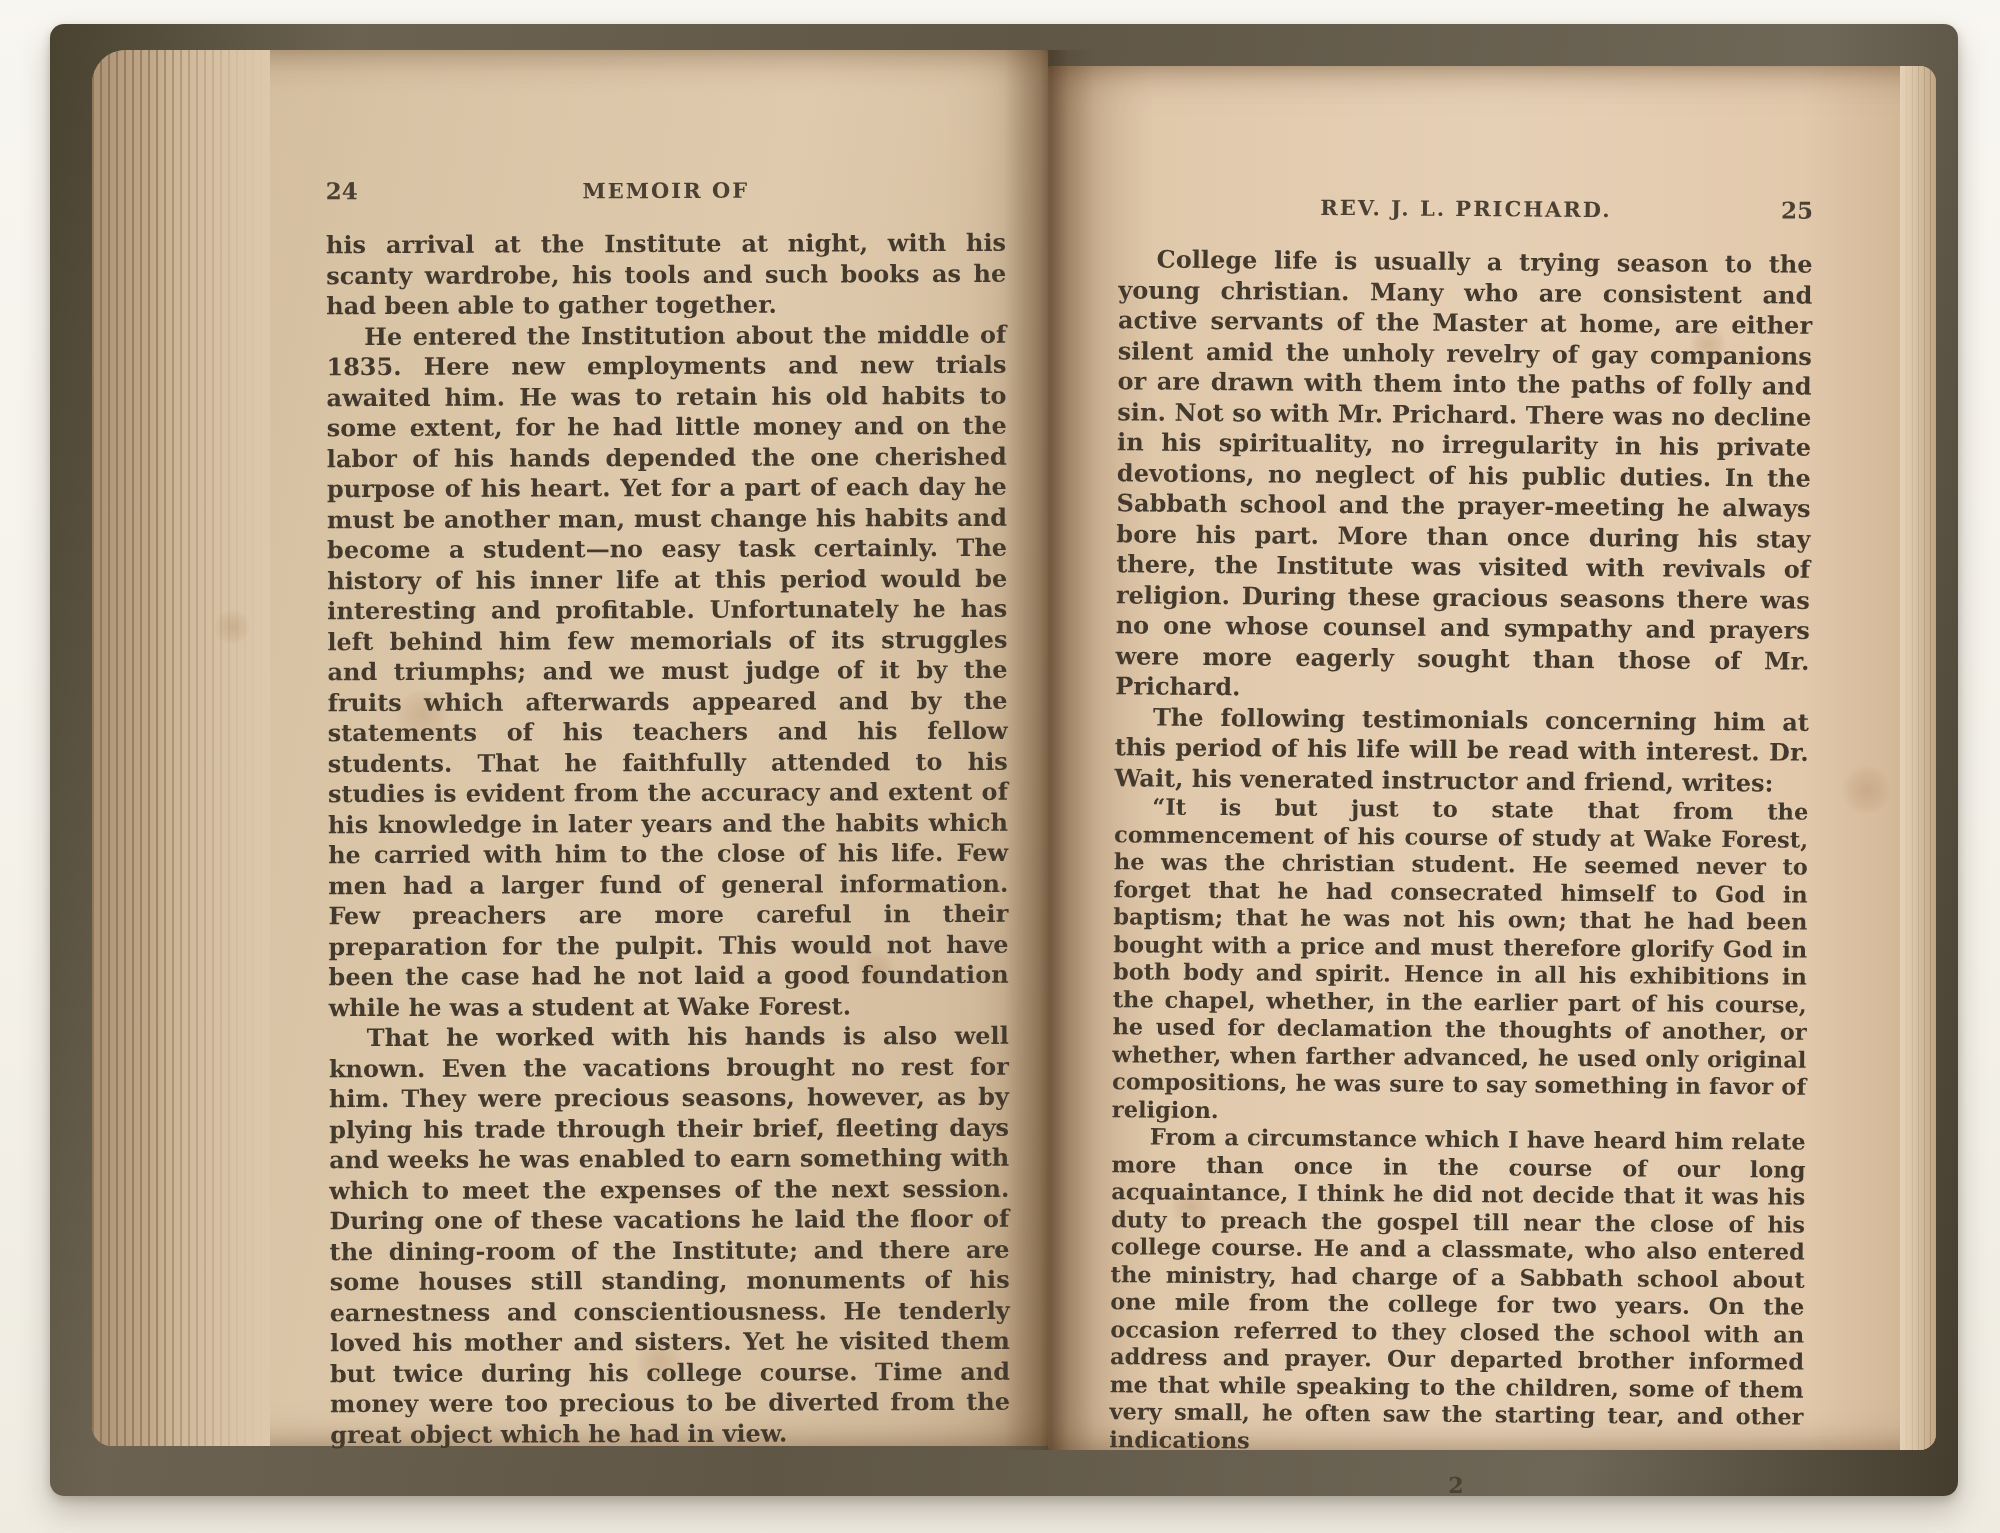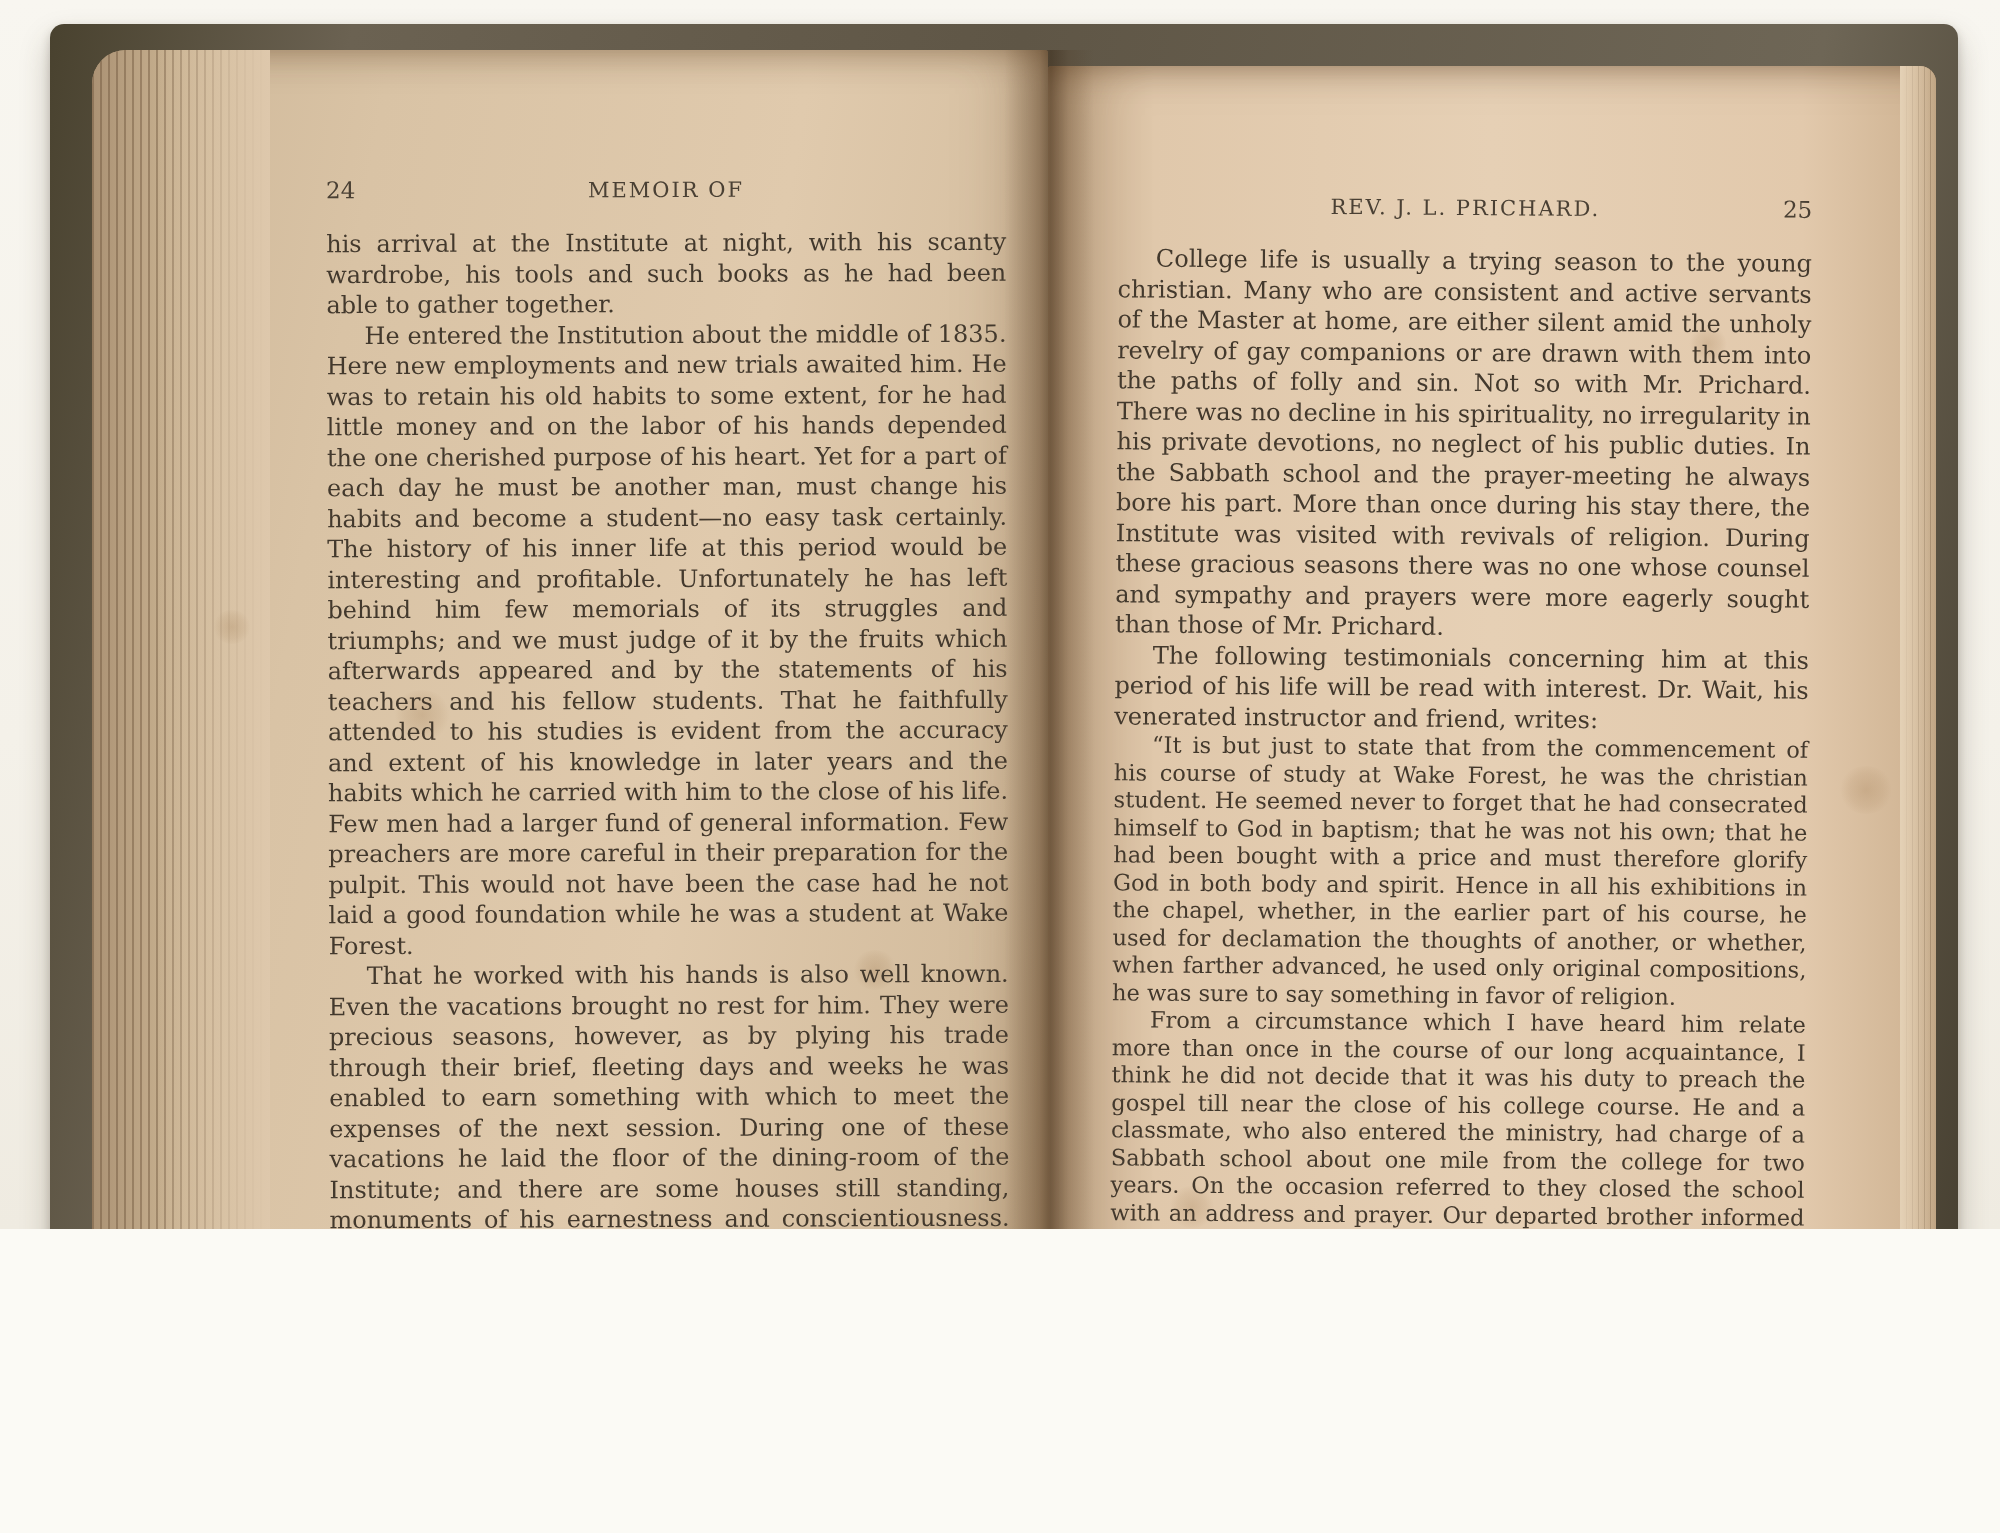--- a/index.html
+++ b/index.html
@@ -1,24 +1,25 @@
 <!DOCTYPE html>
 <html><head>
 <meta charset="utf-8">
 <style>
   html, body { margin: 0; padding: 0; }
   body { background: #fbfaf5; }
 
   .scene {
     position: relative;
     width: 2000px;
-    height: 1229px;
+    height: 1533px;
     overflow: hidden;
     background: linear-gradient(180deg, #f8f6f0 0%, #f4f1e9 60%, #efebe1 100%);
     font-family: "DejaVu Serif", "Liberation Serif", serif;
+    font-weight: bold;
   }
 
   
   .cover {
     position: absolute;
     left: 50px; top: 24px;
     width: 1908px; height: 1472px;
     border-radius: 14px;
     background: linear-gradient(100deg, #49422f 0%, #6b6252 14%, #5f5646 45%, #6e6656 82%, #443d2e 100%);
     box-shadow: 0 16px 30px rgba(70, 58, 40, 0.28), 0 4px 10px rgba(70, 58, 40, 0.22);

